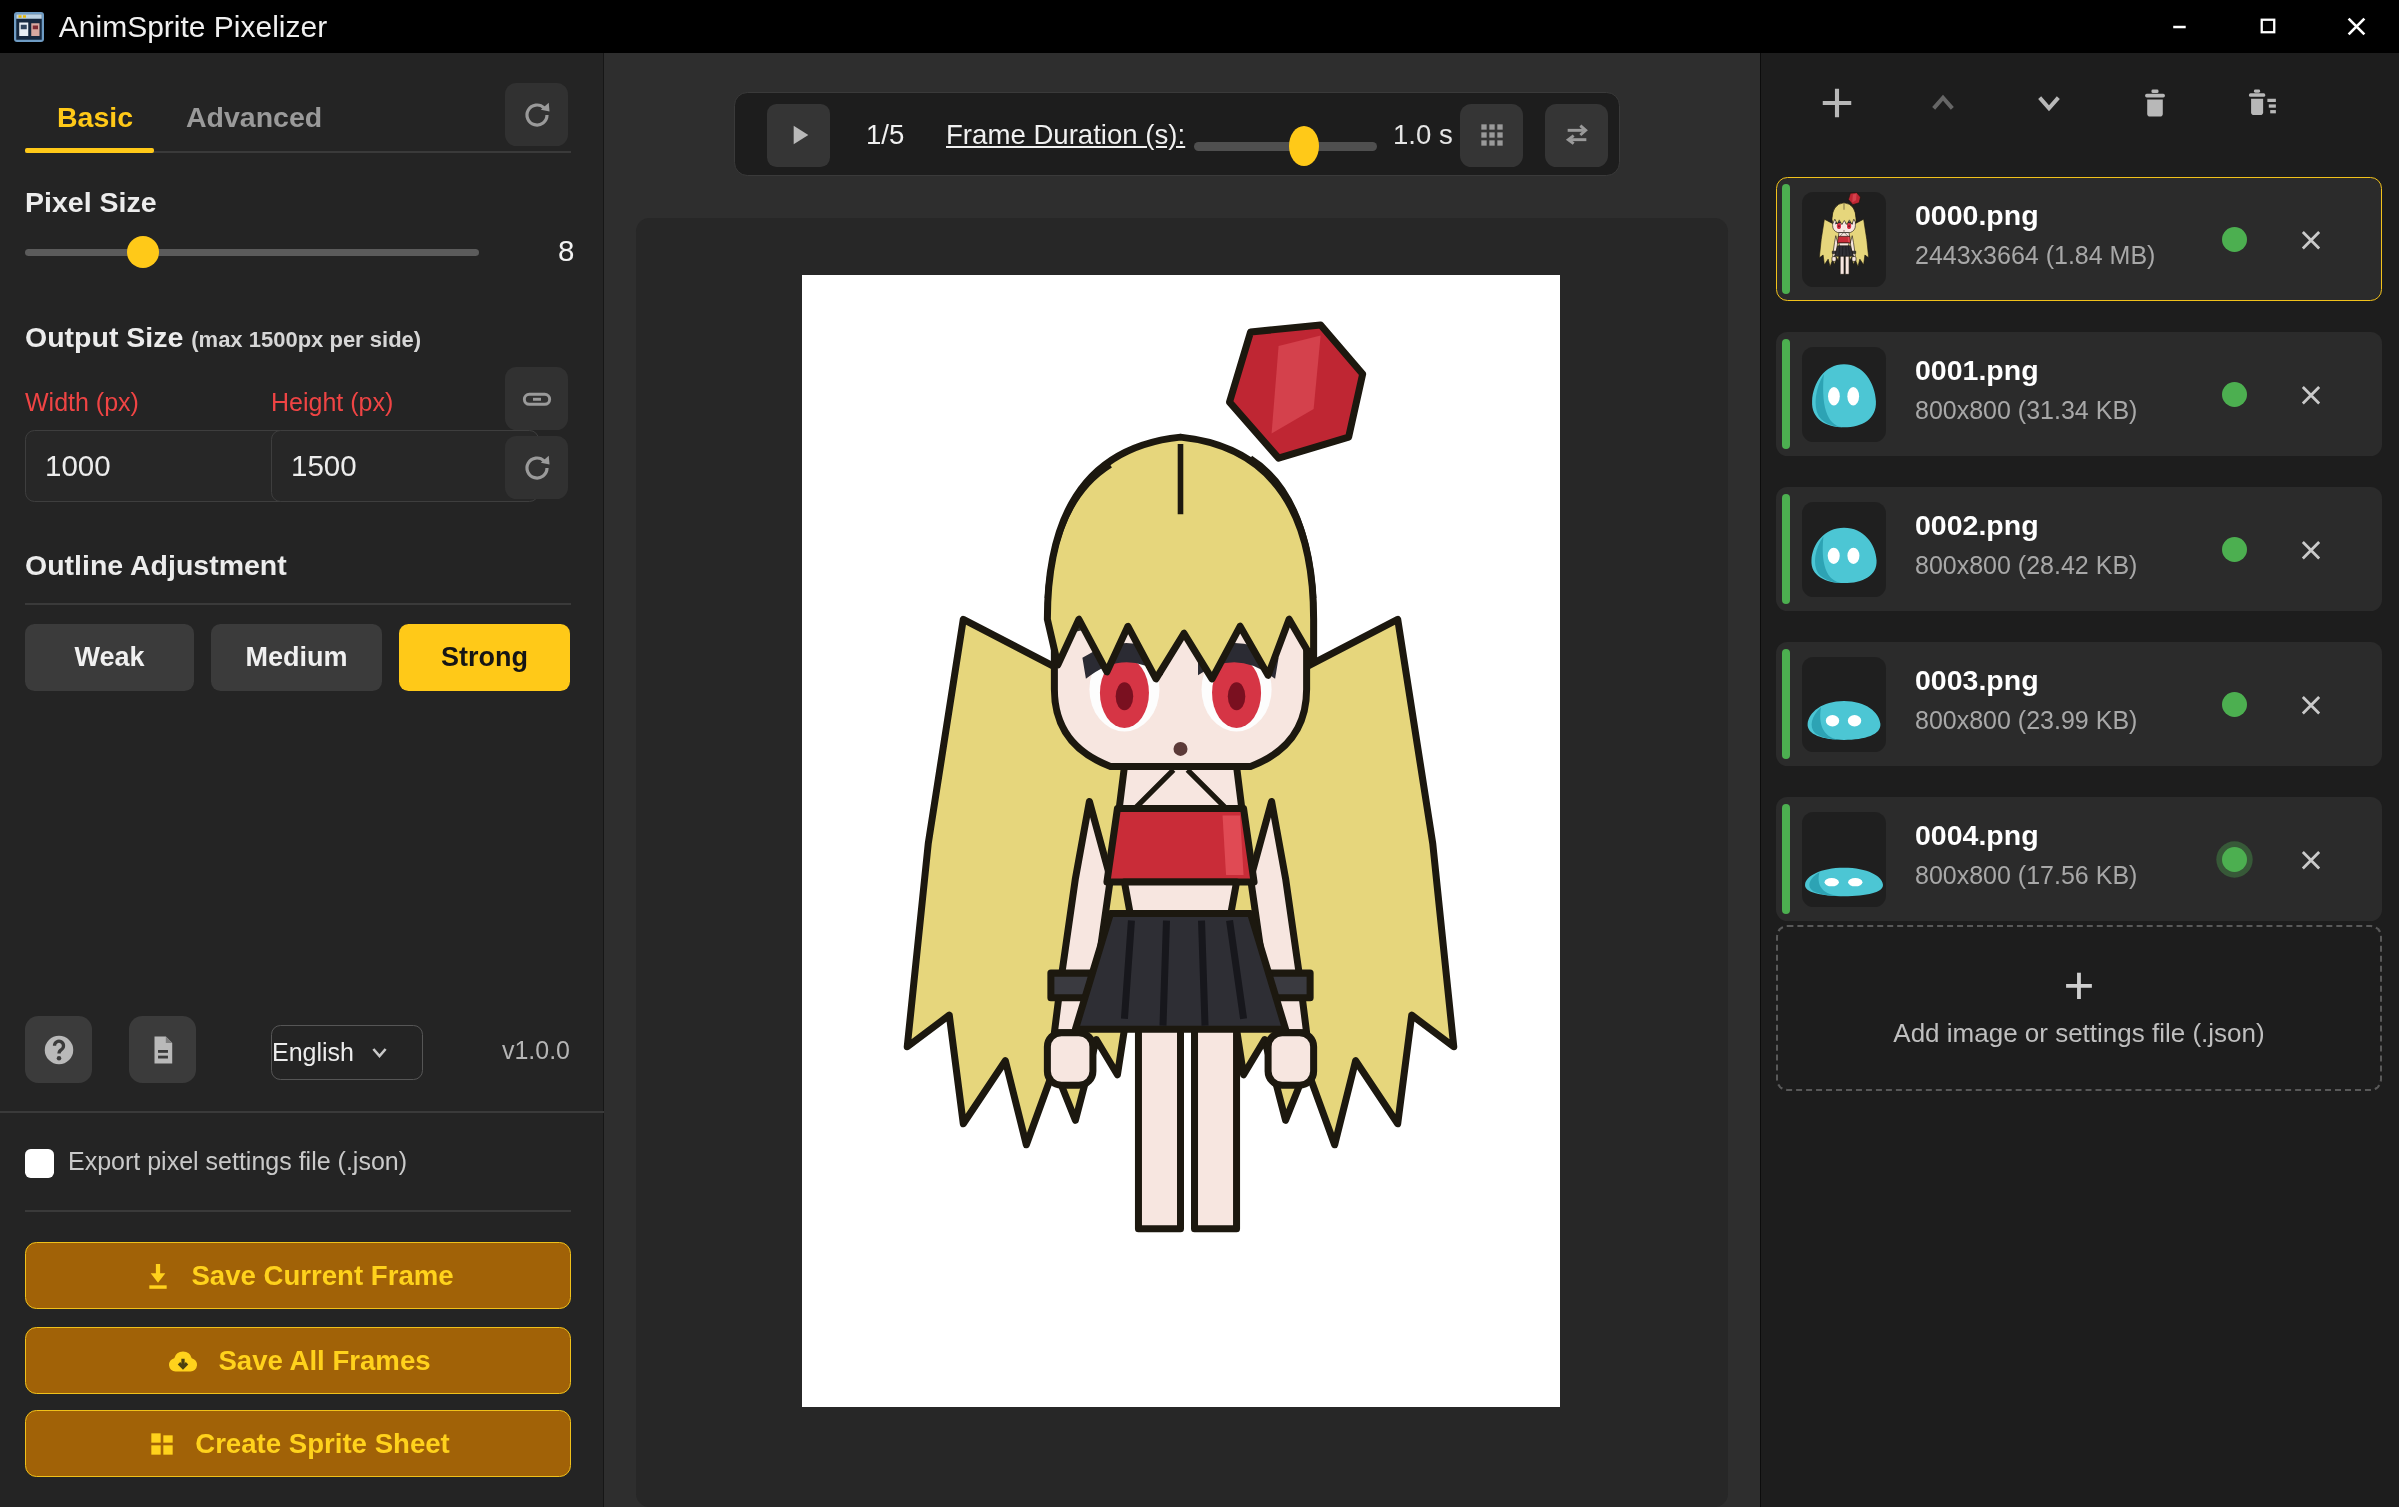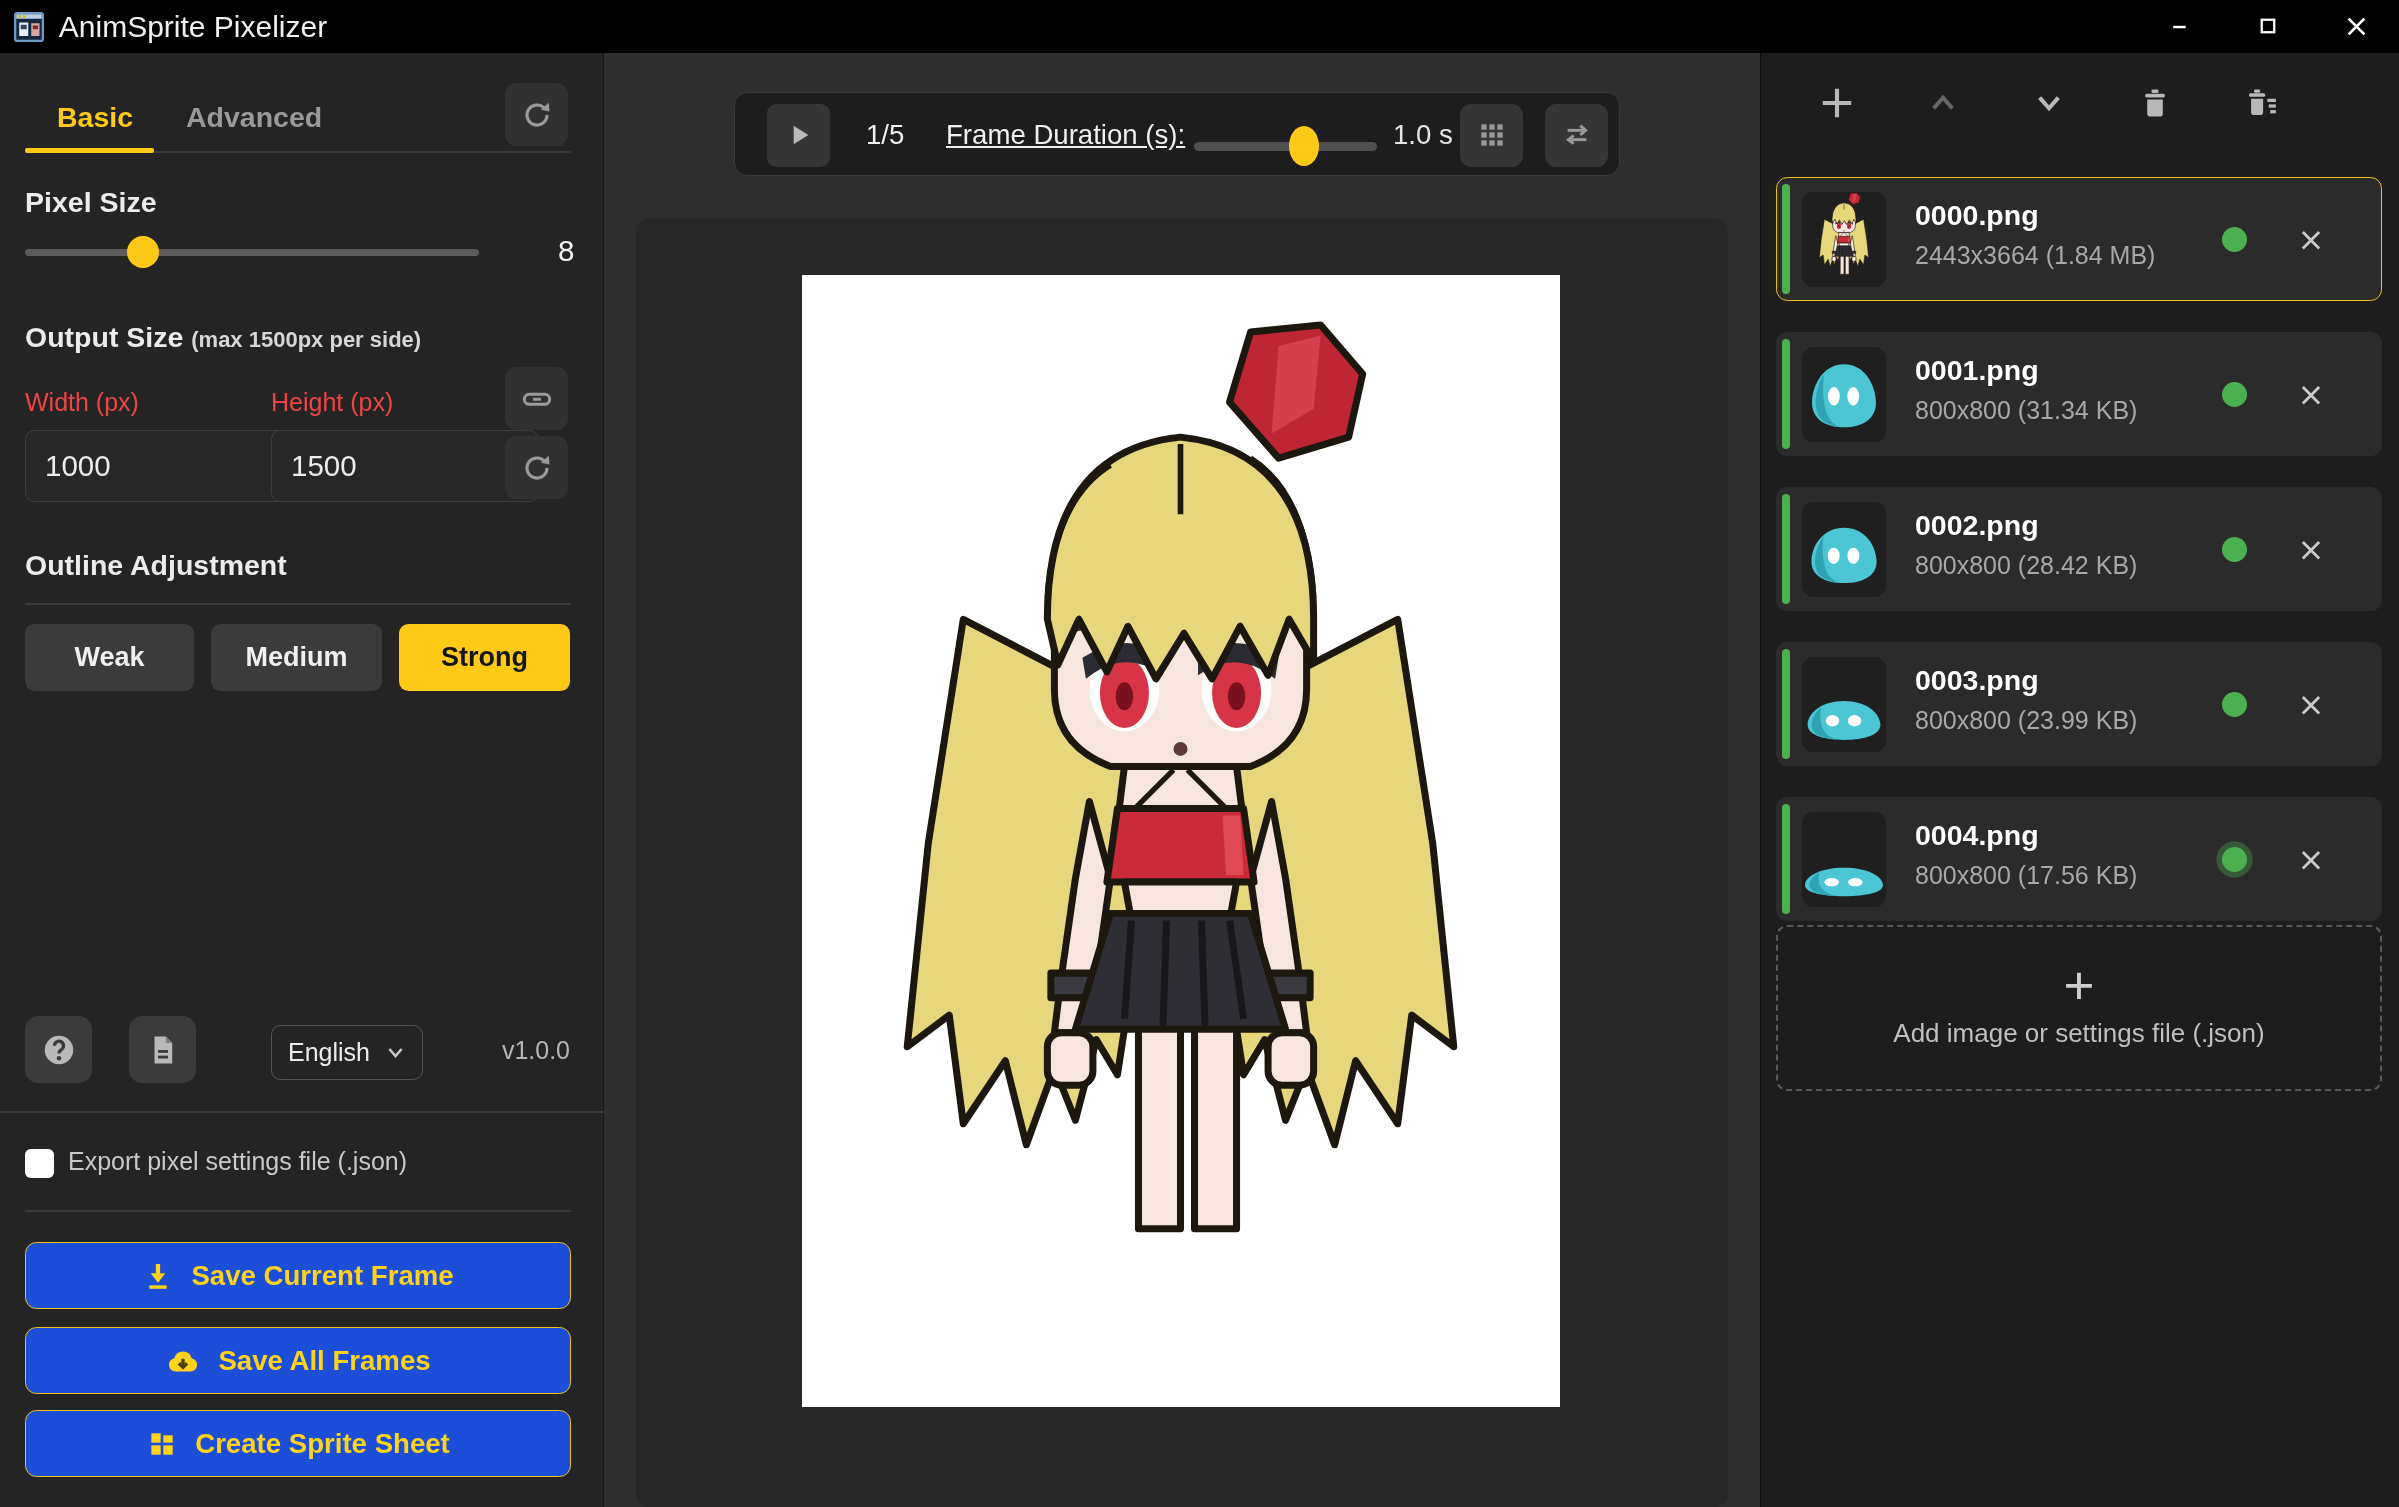--- a/index.html
+++ b/index.html
@@ -37,27 +37,27 @@
           border-radius:9.5px;color:#ececec;font-size:29.5px;padding:0 19px;font-family:inherit;}
   .link-btn{left:505px;top:314px;}
   .refresh2-btn{left:505px;top:383px;}
   .divider{position:absolute;background:#3a3a3a;height:1.9px;}
   .seg{position:absolute;top:571px;height:67px;border-radius:9.5px;border:none;background:#3b3b3b;
        color:#f0f0f0;font-size:27px;font-weight:bold;font-family:inherit;cursor:pointer;}
   .seg.active{background:#ffc918;color:#151515;}
   .round-btn{position:absolute;top:963px;width:67px;height:67px;background:#3b3b3b;border:none;border-radius:13.3px;
              display:flex;align-items:center;justify-content:center;cursor:pointer;}
   .lang{position:absolute;left:271px;top:972px;width:152px;height:55px;border:1.9px solid #565656;border-radius:9.5px;
-        background:transparent;display:flex;align-items:center;justify-content:center;gap:15px;
+        background:transparent;display:flex;align-items:center;gap:15px;
         color:#ececec;font-size:25px;cursor:pointer;}
   .version{position:absolute;right:33px;top:983px;font-size:25px;color:#b5b5b5;}
   .checkbox{position:absolute;left:25px;top:1096px;width:28.5px;height:28.5px;background:#fff;border-radius:5.7px;cursor:pointer;}
   .chk-label{position:absolute;left:68px;top:1094px;font-size:25px;color:#c9c9c9;}
   .big-btn{position:absolute;left:25px;width:546px;height:67px;border-radius:11.4px;border:1.9px solid #f0c11a;
-           background:#1d4ed8;color:#ffd21c;font-size:27.6px;font-weight:bold;font-family:inherit;cursor:pointer;
+           background:#a16207;color:#ffd21c;font-size:27.6px;font-weight:bold;font-family:inherit;cursor:pointer;
            display:flex;align-items:center;justify-content:center;gap:17px;}
 
   
   .center{position:absolute;left:606px;top:53px;width:1154px;height:1454px;background:#2e2e2e;}
   .player{position:absolute;left:128px;top:39px;width:886px;height:84px;background:#1d1d1d;
           border:1.9px solid #3a3a3a;border-radius:13.3px;}
   .play-btn{position:absolute;left:32px;top:10.5px;width:63px;height:63px;background:#353535;border:none;
             border-radius:9.5px;display:flex;align-items:center;justify-content:center;cursor:pointer;}
   .frame-counter{position:absolute;left:131px;top:26px;font-size:27.6px;color:#f0f0f0;}
   .dur-label{position:absolute;left:211px;top:26px;font-size:27.6px;color:#f0f0f0;text-decoration:underline;}

